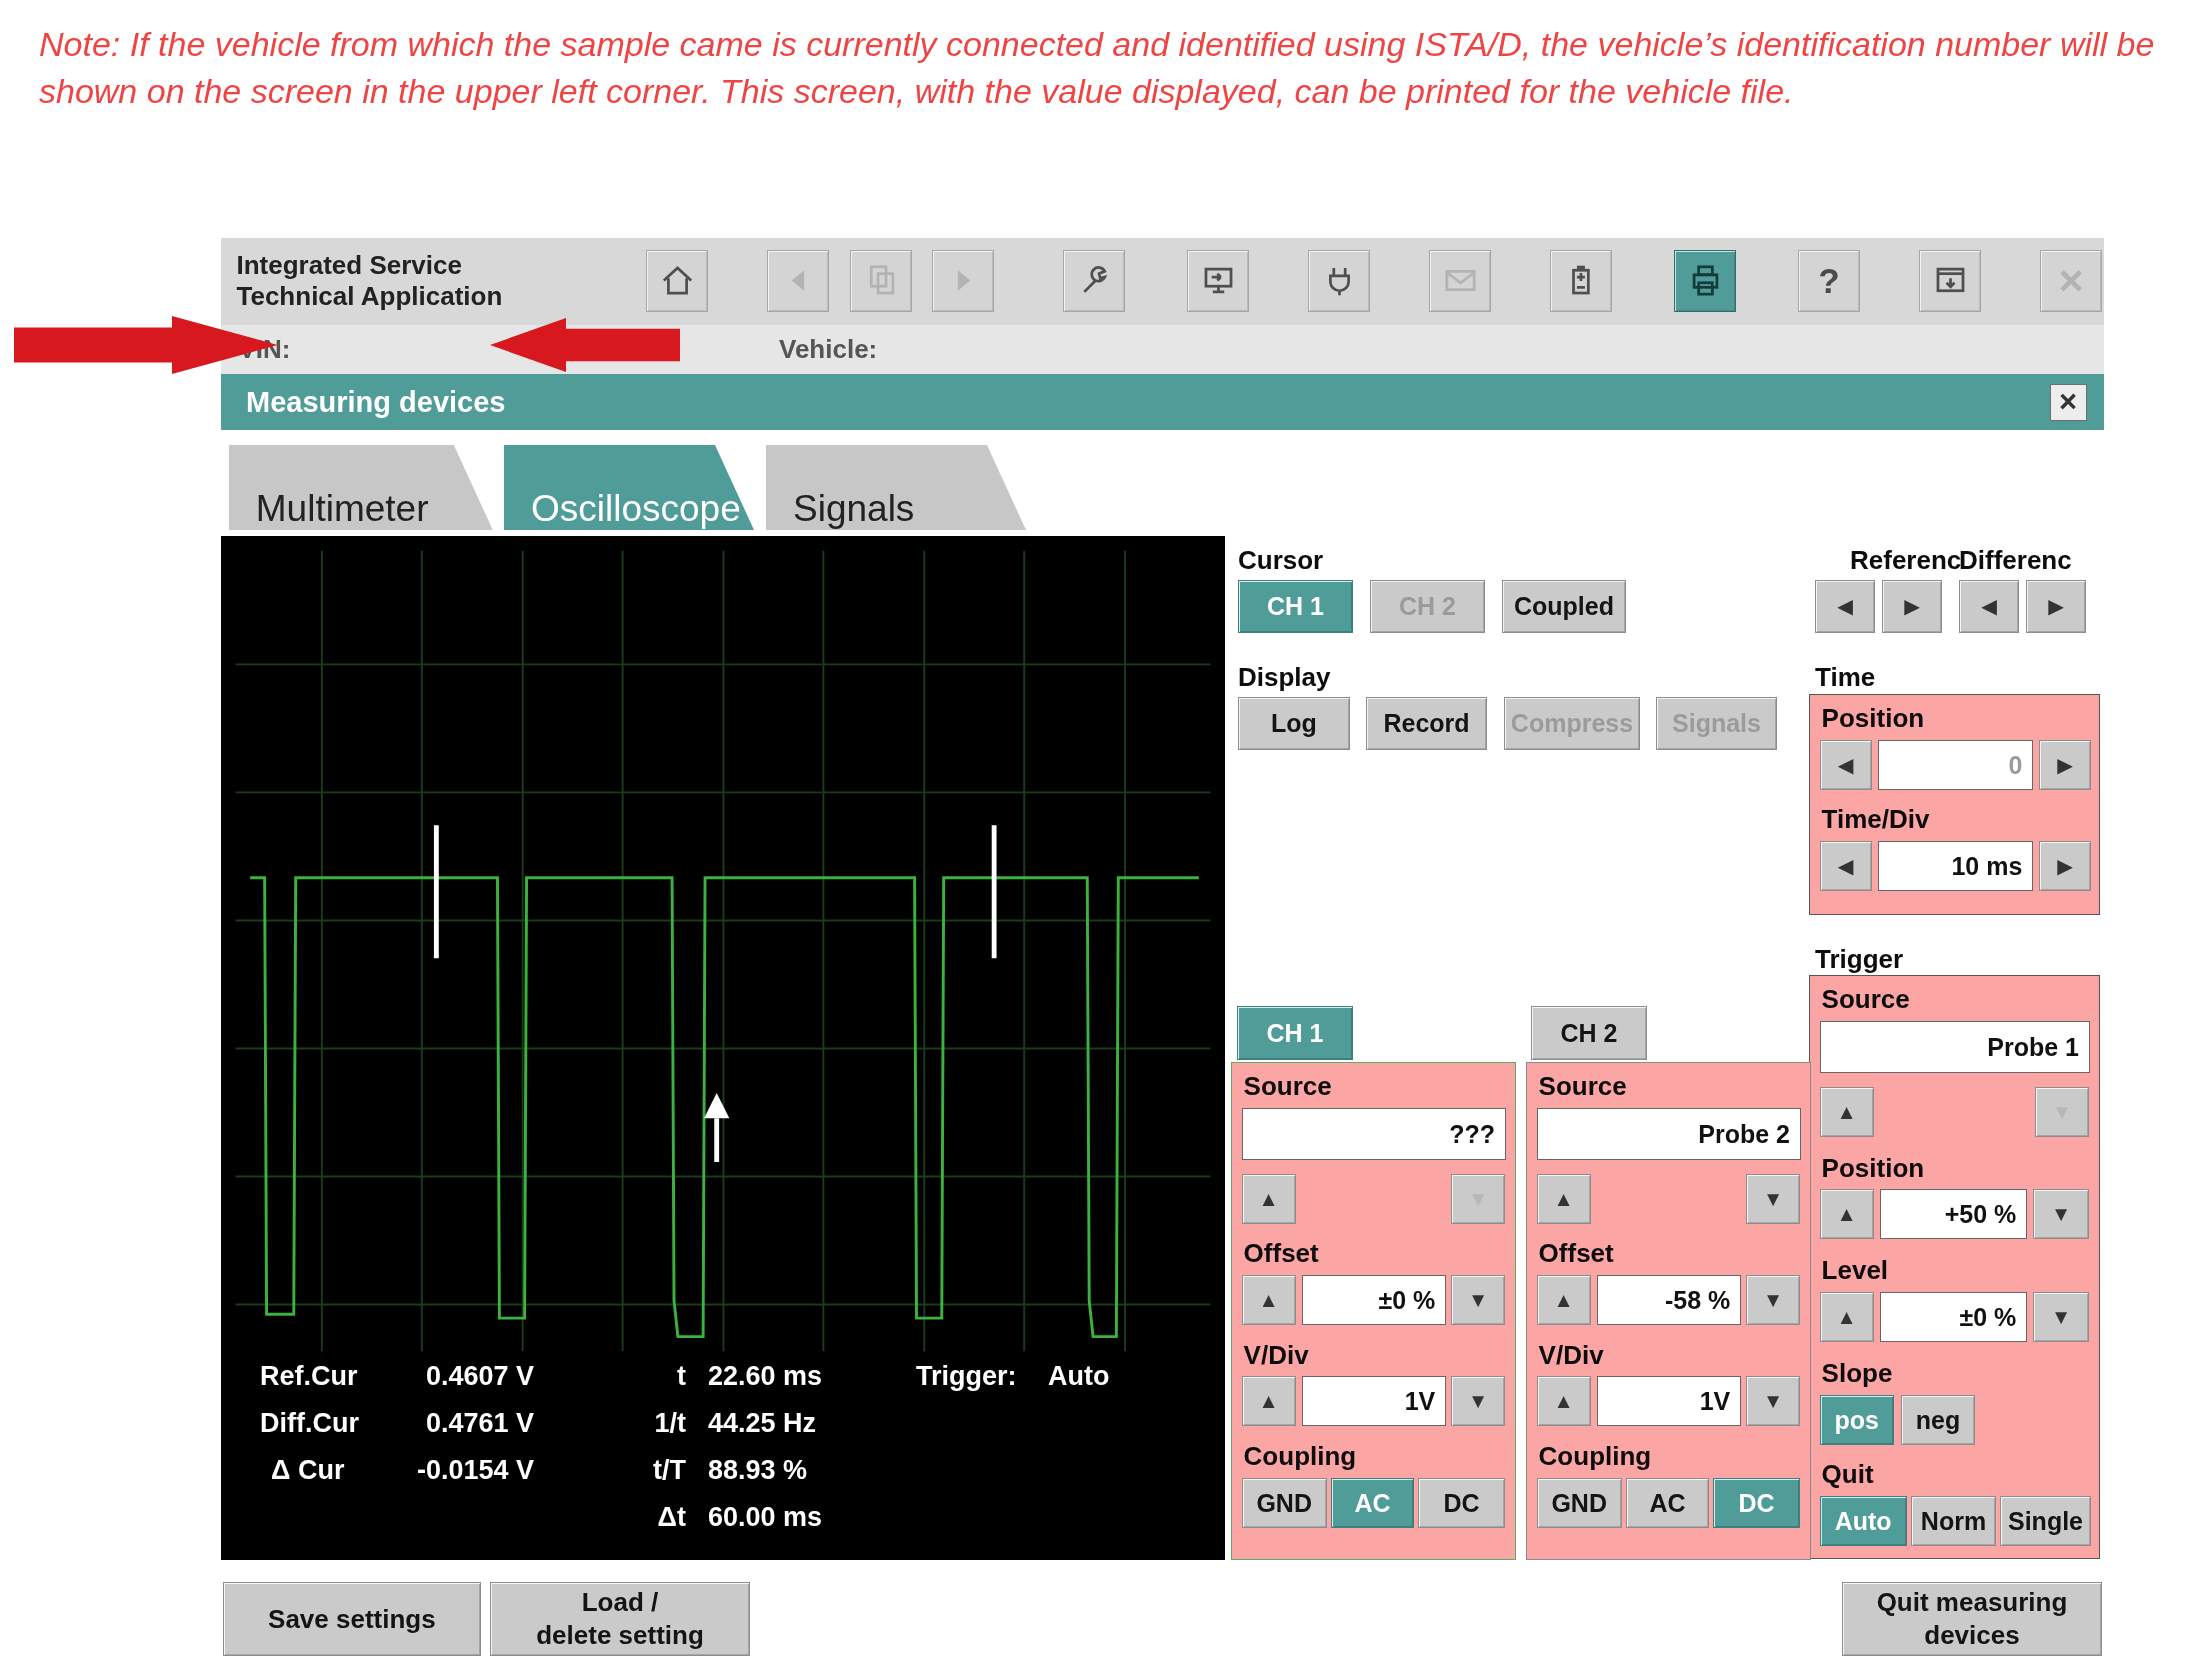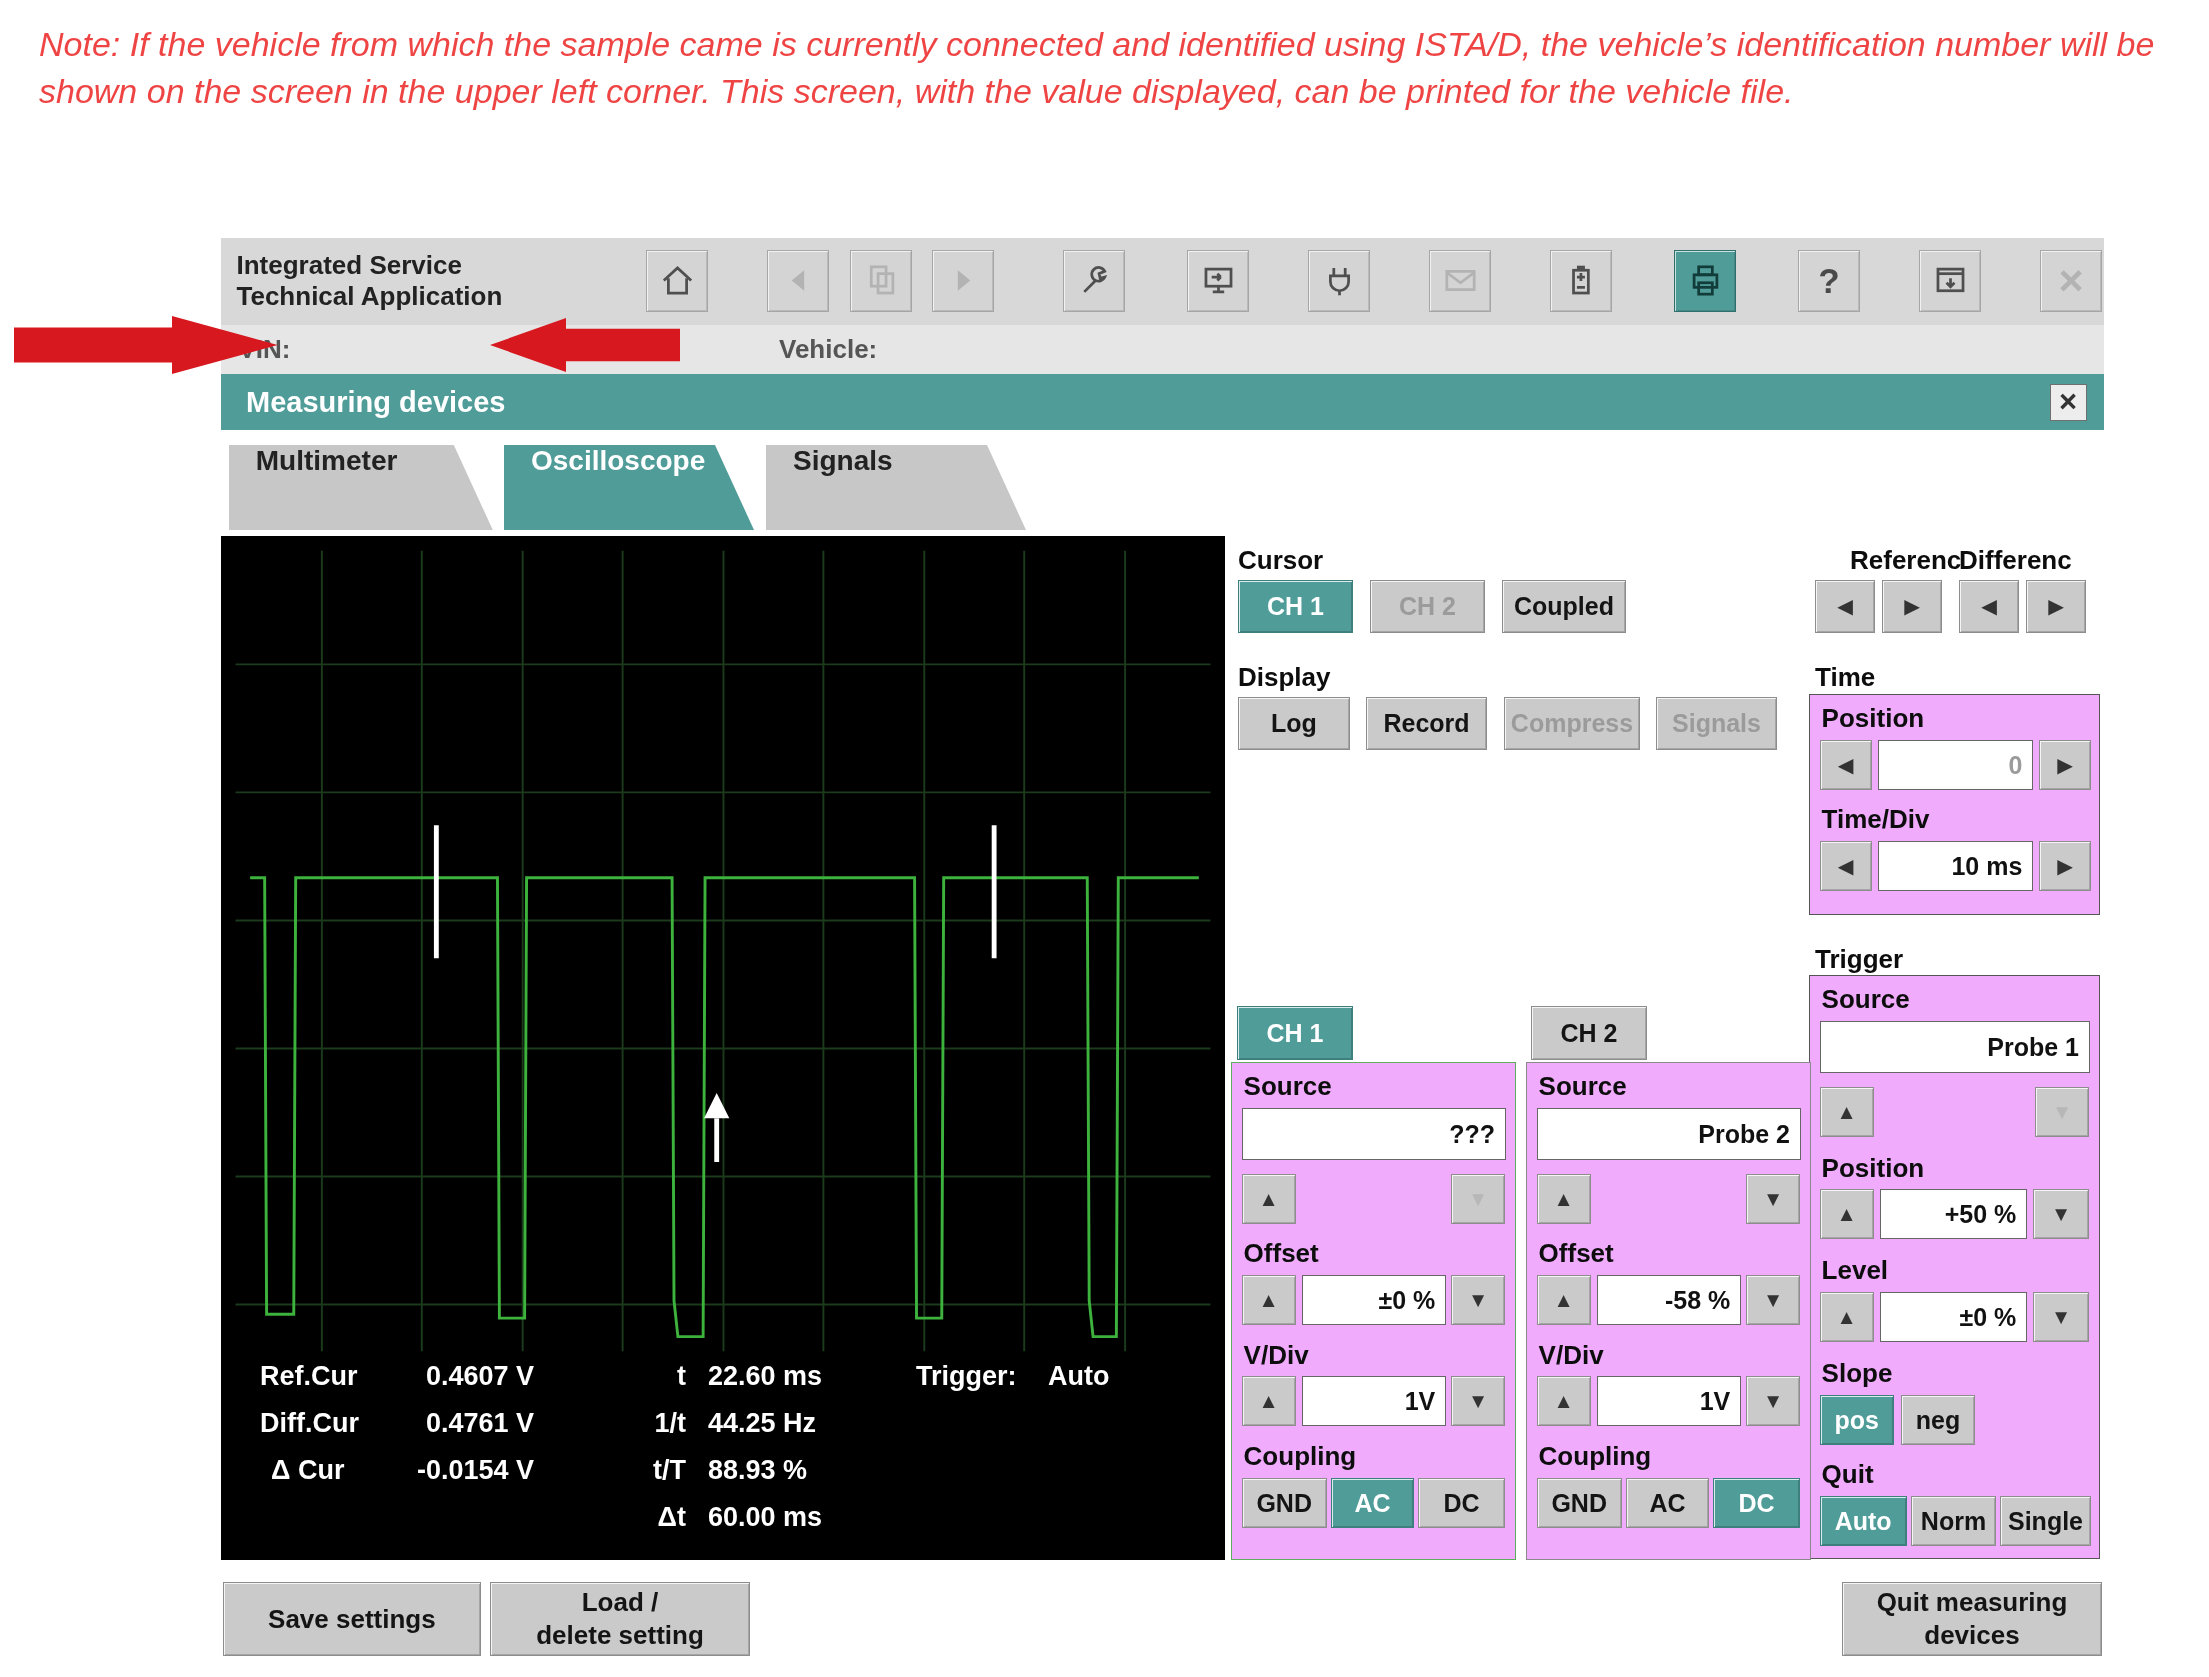--- a/index.html
+++ b/index.html
@@ -35,40 +35,40 @@
   .vinlabel{position:absolute;top:8.7px;font-weight:700;font-size:26px;color:#555;}
   
   .mbar{position:absolute;left:0;top:136px;width:1883px;height:56px;background:#4f9c99;}
   .mbar-title{position:absolute;left:25px;top:0;height:56px;display:flex;align-items:center;
     color:#fff;font-weight:700;font-size:29px;}
   .mclose{position:absolute;right:17.5px;top:9.7px;width:37px;height:37px;background:#ededed;border:1px solid #6f6f6f;
     display:flex;align-items:center;justify-content:center;font-size:31px;font-weight:700;color:#333;cursor:pointer;box-sizing:border-box;}
   
   .tab{position:absolute;top:207px;height:85px;background:#c7c7c7;
     clip-path:polygon(0 0, calc(100% - 39px) 0, 100% 100%, 0 100%);
-    font-weight:700;font-size:28px;color:#222;display:flex;align-items:flex-start;padding-left:27px;
+    font-weight:400;font-size:37px;color:#222;display:flex;align-items:flex-end;padding-left:27px;
     box-sizing:border-box;cursor:pointer;}
   .tab.active{background:#4f9c99;color:#fff;}
   
   .scope{position:absolute;left:0;top:298px;width:1004px;height:1024px;background:#000;}
   .sctext{position:absolute;color:#fff;font-weight:700;font-size:27px;white-space:nowrap;}
   .sctext.r{text-align:right;}
   
   .btn{position:absolute;display:flex;align-items:center;justify-content:center;background:#cacaca;
     border:1px solid #8d8d8d;box-shadow:inset 1px 1px 0 rgba(255,255,255,.8), inset -1px -1px 0 rgba(0,0,0,.18);
     font-weight:700;font-size:25px;color:#141414;cursor:pointer;box-sizing:border-box;white-space:nowrap;}
   .btn.teal{background:#4f9c99;color:#fff;border-color:#3c807d;}
   .btn.textdim{color:#9b9b9b;}
   .arrowg{font-size:20.4px;color:#333;line-height:1;}
   .btn.dis .arrowg{color:#b7b7b7;}
   .field{position:absolute;background:#fff;border:1.9px solid #666;box-sizing:border-box;display:flex;
     align-items:center;justify-content:flex-end;padding-right:9.7px;font-weight:700;font-size:25px;color:#111;white-space:nowrap;}
   .field.dimtext{color:#9b9b9b;}
   .slabel{position:absolute;font-weight:700;font-size:26px;color:#0d0d0d;white-space:nowrap;}
-  .gbox{position:absolute;border:1.9px solid #555;box-sizing:border-box;background:#f0abfc;padding-left:8px;}
+  .gbox{position:absolute;border:1.9px solid #555;box-sizing:border-box;background:#fca5a5;padding-left:8px;}
   .gbox.green{border-color:#5fae5f;}
   
   .fbtn{line-height:33px;text-align:center;font-size:26px;}
 </style>
 </head>
 <body>
 
 <div class="note">Note:  If the vehicle from which the sample came is currently connected and identified using ISTA/D, the vehicle’s identification number will be shown on the screen in the upper left corner. This screen, with the value displayed, can be printed for the vehicle file.</div>
 
 <div class="red-right"></div>

